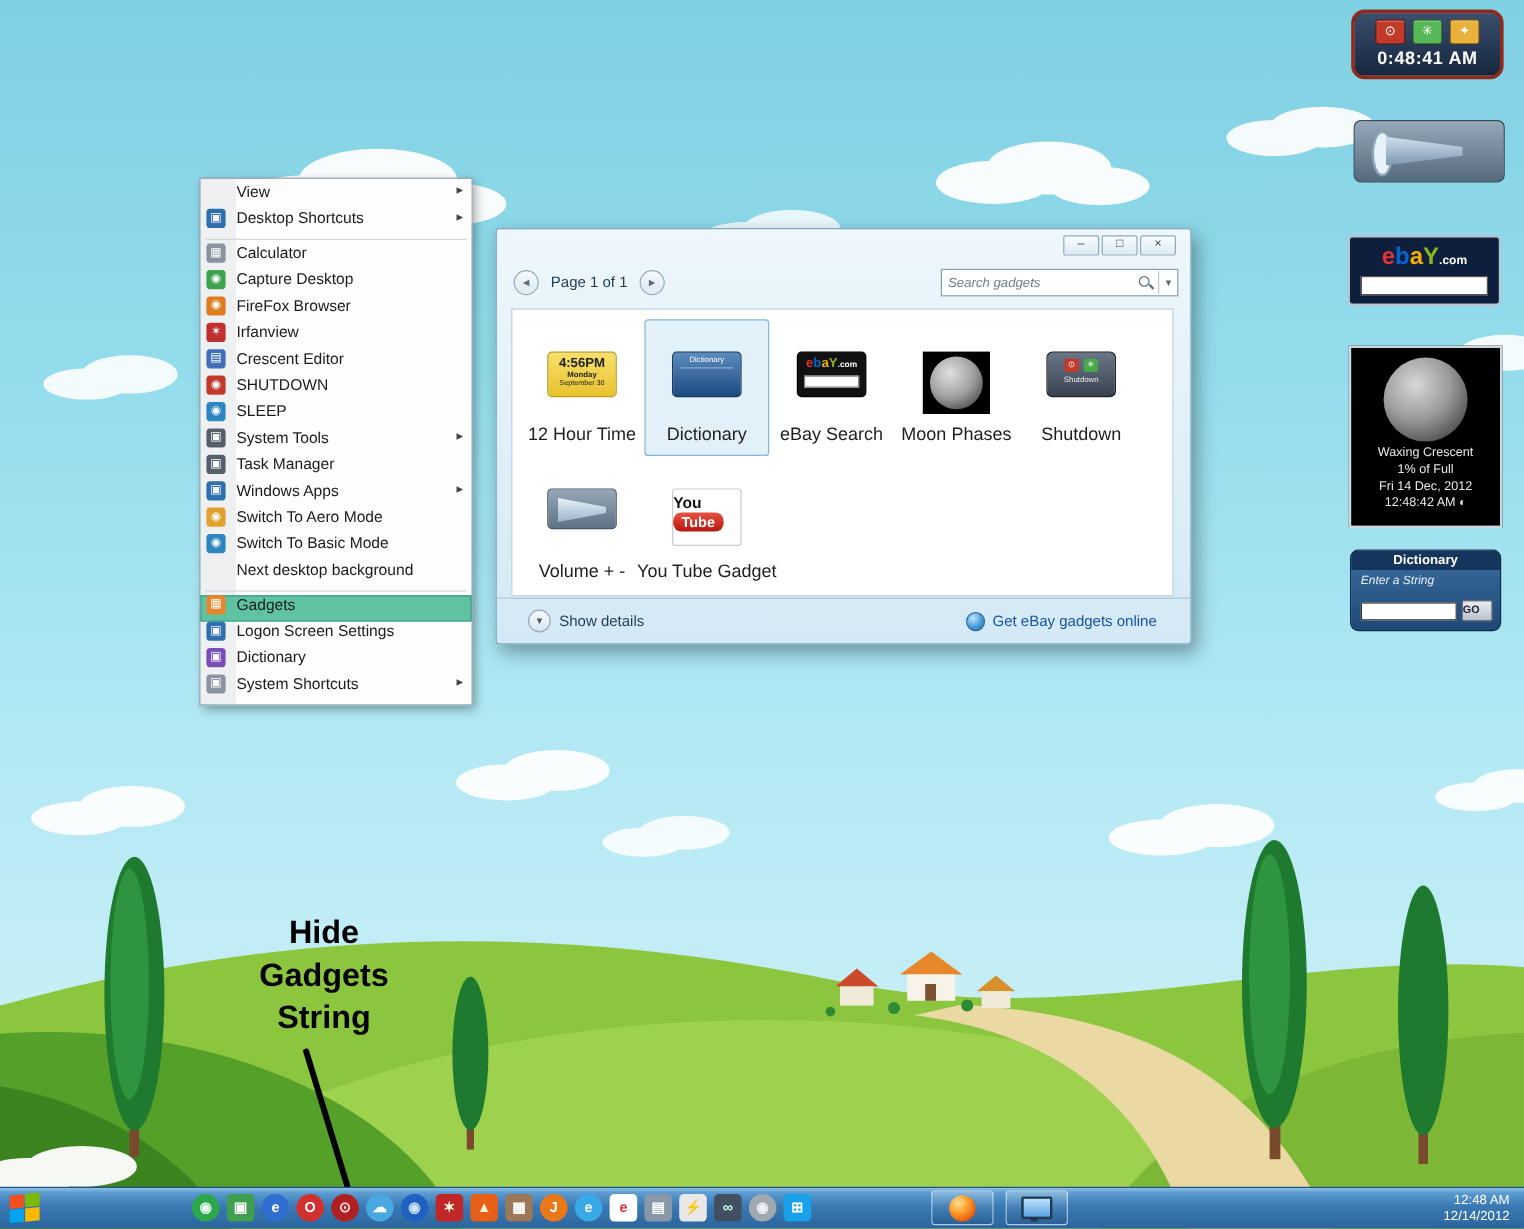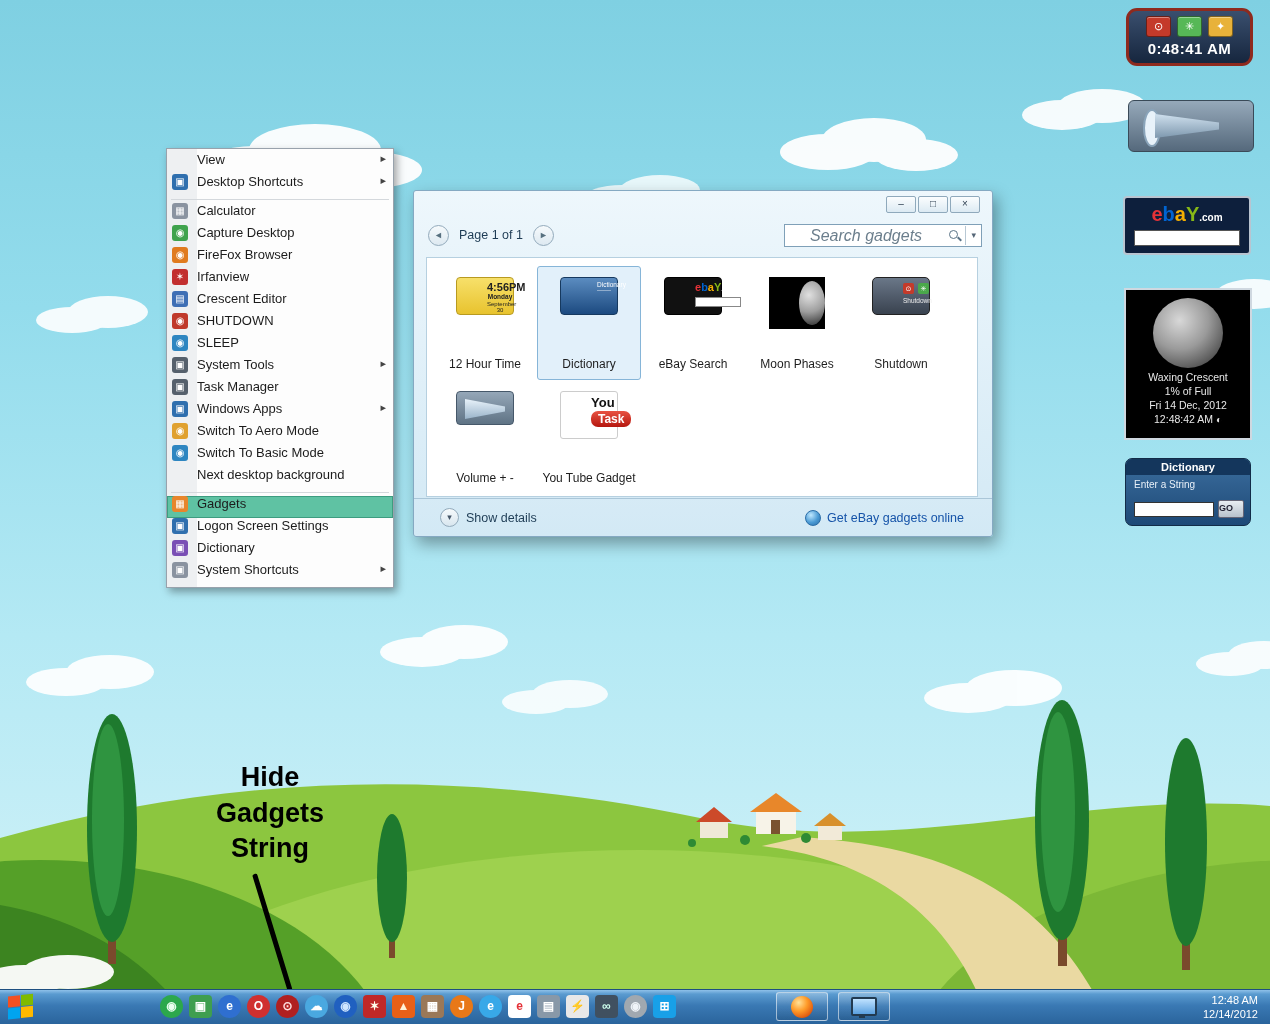--- a/index.html
+++ b/index.html
@@ -27,34 +27,34 @@
     box-shadow:4px 7px 16px rgba(0,0,0,.35);}
   .win-btns{position:absolute;top:5px;right:12px;display:flex;gap:2px;}
   .wbtn{width:28px;height:15px;background:linear-gradient(#fbfdfe,#dceaf3);border:1px solid #8fa9bc;
     border-radius:2px;font-size:10px;line-height:13px;text-align:center;color:#345;}
   .gw-nav{position:absolute;top:32px;left:14px;right:10px;height:24px;display:flex;align-items:center;}
   .nav-circle{width:19px;height:19px;border-radius:50%;background:linear-gradient(#f6fafc,#dde9f1);
     border:1px solid #93aabb;color:#57707f;font-size:9px;line-height:18px;text-align:center;}
   .gw-page{margin:0 10px;font-size:12.5px;color:#1e3c55;}
   .gw-search{position:absolute;right:0;top:1px;width:196px;height:21px;background:#fff;
     border:1px solid #7fa0b8;display:flex;align-items:center;}
-  .gw-search input{flex:1;border:0;outline:0;font-family:"Liberation Sans",sans-serif;font-size:16px;
-    font-style:italic;color:#c2410c;padding:0 5px;background:transparent;min-width:0;margin-left:20px;}
+  .gw-search input{flex:1;border:0;outline:0;font-family:"Liberation Sans",sans-serif;font-size:11px;
+    font-style:italic;color:#c2410c;padding:0 5px;background:transparent;min-width:0;}
   .gw-search input::placeholder{color:#6b7e8c;font-style:italic;}
   .mag{width:13px;height:13px;position:relative;margin-right:4px;flex:0 0 13px;}
   .mag::before{content:"";position:absolute;left:1px;top:1px;width:7px;height:7px;border:1.5px solid #5a7386;border-radius:50%;}
   .mag::after{content:"";position:absolute;left:9px;top:9px;width:5px;height:2px;background:#5a7386;transform:rotate(45deg);}
   .drop{border-left:1px solid #b8c8d4;padding:0 5px;color:#567;font-size:9px;line-height:19px;}
   .gw-content{position:absolute;left:12px;top:66px;width:552px;height:240px;background:#fff;
     border:1px solid #b6d0e0;box-sizing:border-box;display:grid;grid-template-columns:repeat(5,104px);
     grid-auto-rows:114px;padding:8px 6px;}
   .tile{display:flex;flex-direction:column;align-items:center;border:1px solid transparent;border-radius:3px;padding-top:6px;box-sizing:border-box;}
   .tile.selected{background:#e2f0fa;border-color:#86b5d8;}
-  .tile-label{margin-top:auto;margin-bottom:8px;font-size:12px;color:#1e1e1e;white-space:nowrap;}
-  .gi{margin-top:4px;box-sizing:border-box;padding-left:30px;}
+  .tile-label{margin-top:auto;margin-bottom:8px;font-size:15px;color:#1e1e1e;white-space:nowrap;}
+  .gi{margin-top:20px;box-sizing:border-box;}
   .gi-clock{width:58px;height:38px;background:linear-gradient(#f7e06a,#e8c32e);border:1px solid #b89a20;border-radius:4px;text-align:center;color:#222;}
   .gct1{font-size:11px;font-weight:bold;margin-top:4px;line-height:1;}
   .gct2{font-size:6.5px;font-weight:bold;line-height:1.3;}
   .gct3{font-size:6px;line-height:1;}
   .gi-dictionary{width:58px;height:38px;background:linear-gradient(#5b8cc0,#1c4a80);border:1px solid #16395f;border-radius:4px;}
   .gdt{font-size:6.5px;color:#fff;text-align:center;border-bottom:1px solid rgba(255,255,255,.4);padding-bottom:2px;margin:3px 6px 0;}
   .gi-ebay{width:58px;height:38px;background:#111;border-radius:4px;border:1px solid #000;text-align:center;}
   .get{margin-top:4px;font-weight:bold;font-size:11px;line-height:1;}
   .gcom{color:#fff;font-size:7px;font-weight:bold;}
   .gestrip{width:44px;height:8px;background:#fff;margin:4px auto 0;border:1px solid #888;}
@@ -99,21 +99,21 @@
   .eb-input{display:block;width:104px;height:14px;margin:6px auto 0;border:1px solid #555;background:#fff;padding:0;}
   .sg-moon{position:absolute;left:1124px;top:288px;width:128px;height:152px;z-index:4;background:#000;
     border:2px solid #cfd8e0;box-sizing:border-box;text-align:center;}
   .moon-img{width:70px;height:70px;border-radius:50%;margin:8px auto 2px;
     background:radial-gradient(circle at 38% 32%,#d8d8d8,#9a9a9a 45%,#555 78%,#222 96%);}
   .moon-line{color:#e8e8e8;font-size:10.5px;line-height:14px;}
   .moon-small{color:#ddd;font-size:10px;}
   .sg-dict{position:absolute;left:1125px;top:458px;width:126px;height:68px;z-index:4;border-radius:7px;
     background:linear-gradient(#3c6e9e,#1d4977);border:1px solid #122c48;box-sizing:border-box;overflow:hidden;}
   .dict-title{background:#14365c;color:#fff;font-size:11px;font-weight:bold;text-align:center;height:16px;line-height:16px;}
-  .dict-label{color:#e8f0f8;font-size:10px;margin:4px 0 3px 8px;}
+  .dict-label{color:#e8f0f8;font-size:10px;margin:4px 0 3px 8px;font-style:italic;}
   .dict-input{position:absolute;left:8px;bottom:8px;width:78px;height:13px;border:1px solid #333;background:#fff;padding:0;}
   .dict-go{position:absolute;right:6px;bottom:7px;width:24px;height:16px;background:linear-gradient(#e8edf2,#b8c2cc);
     border:1px solid #667;border-radius:2px;font-size:9px;font-weight:bold;line-height:15px;color:#223;}
 
   
   .annotation{position:absolute;left:175px;top:760px;width:190px;z-index:3;text-align:center;
     font-size:27px;font-weight:bold;color:#000;line-height:1.32;}
   .ann-line{position:absolute;left:252px;top:874px;width:5px;height:122px;background:#000;z-index:3;
     transform-origin:top center;transform:rotate(-17deg);border-radius:2px;}
 
@@ -370,21 +370,21 @@
           </div>
           <span class="tile-label">Shutdown</span>
         </div>
         <div class="tile">
           <div class="gi gi-volume">
             <div class="gcone"></div>
           </div>
           <span class="tile-label">Volume + -</span>
         </div>
         <div class="tile">
-          <div class="gi gi-youtube"><div class="gyt1">You</div><div class="gyt2">Task</div></div>
+          <div class="gi gi-youtube"><div class="gyt1">You</div><div class="gyt2">Tube</div></div>
           <span class="tile-label">You Tube Gadget</span>
         </div>
       </div>
     <div class="gw-footer">
       <div class="gw-details">
         <span class="det-circle">▾</span>
         <span>Show details</span>
       </div>
       <div class="gw-getmore">
         <span class="globe"></span>

